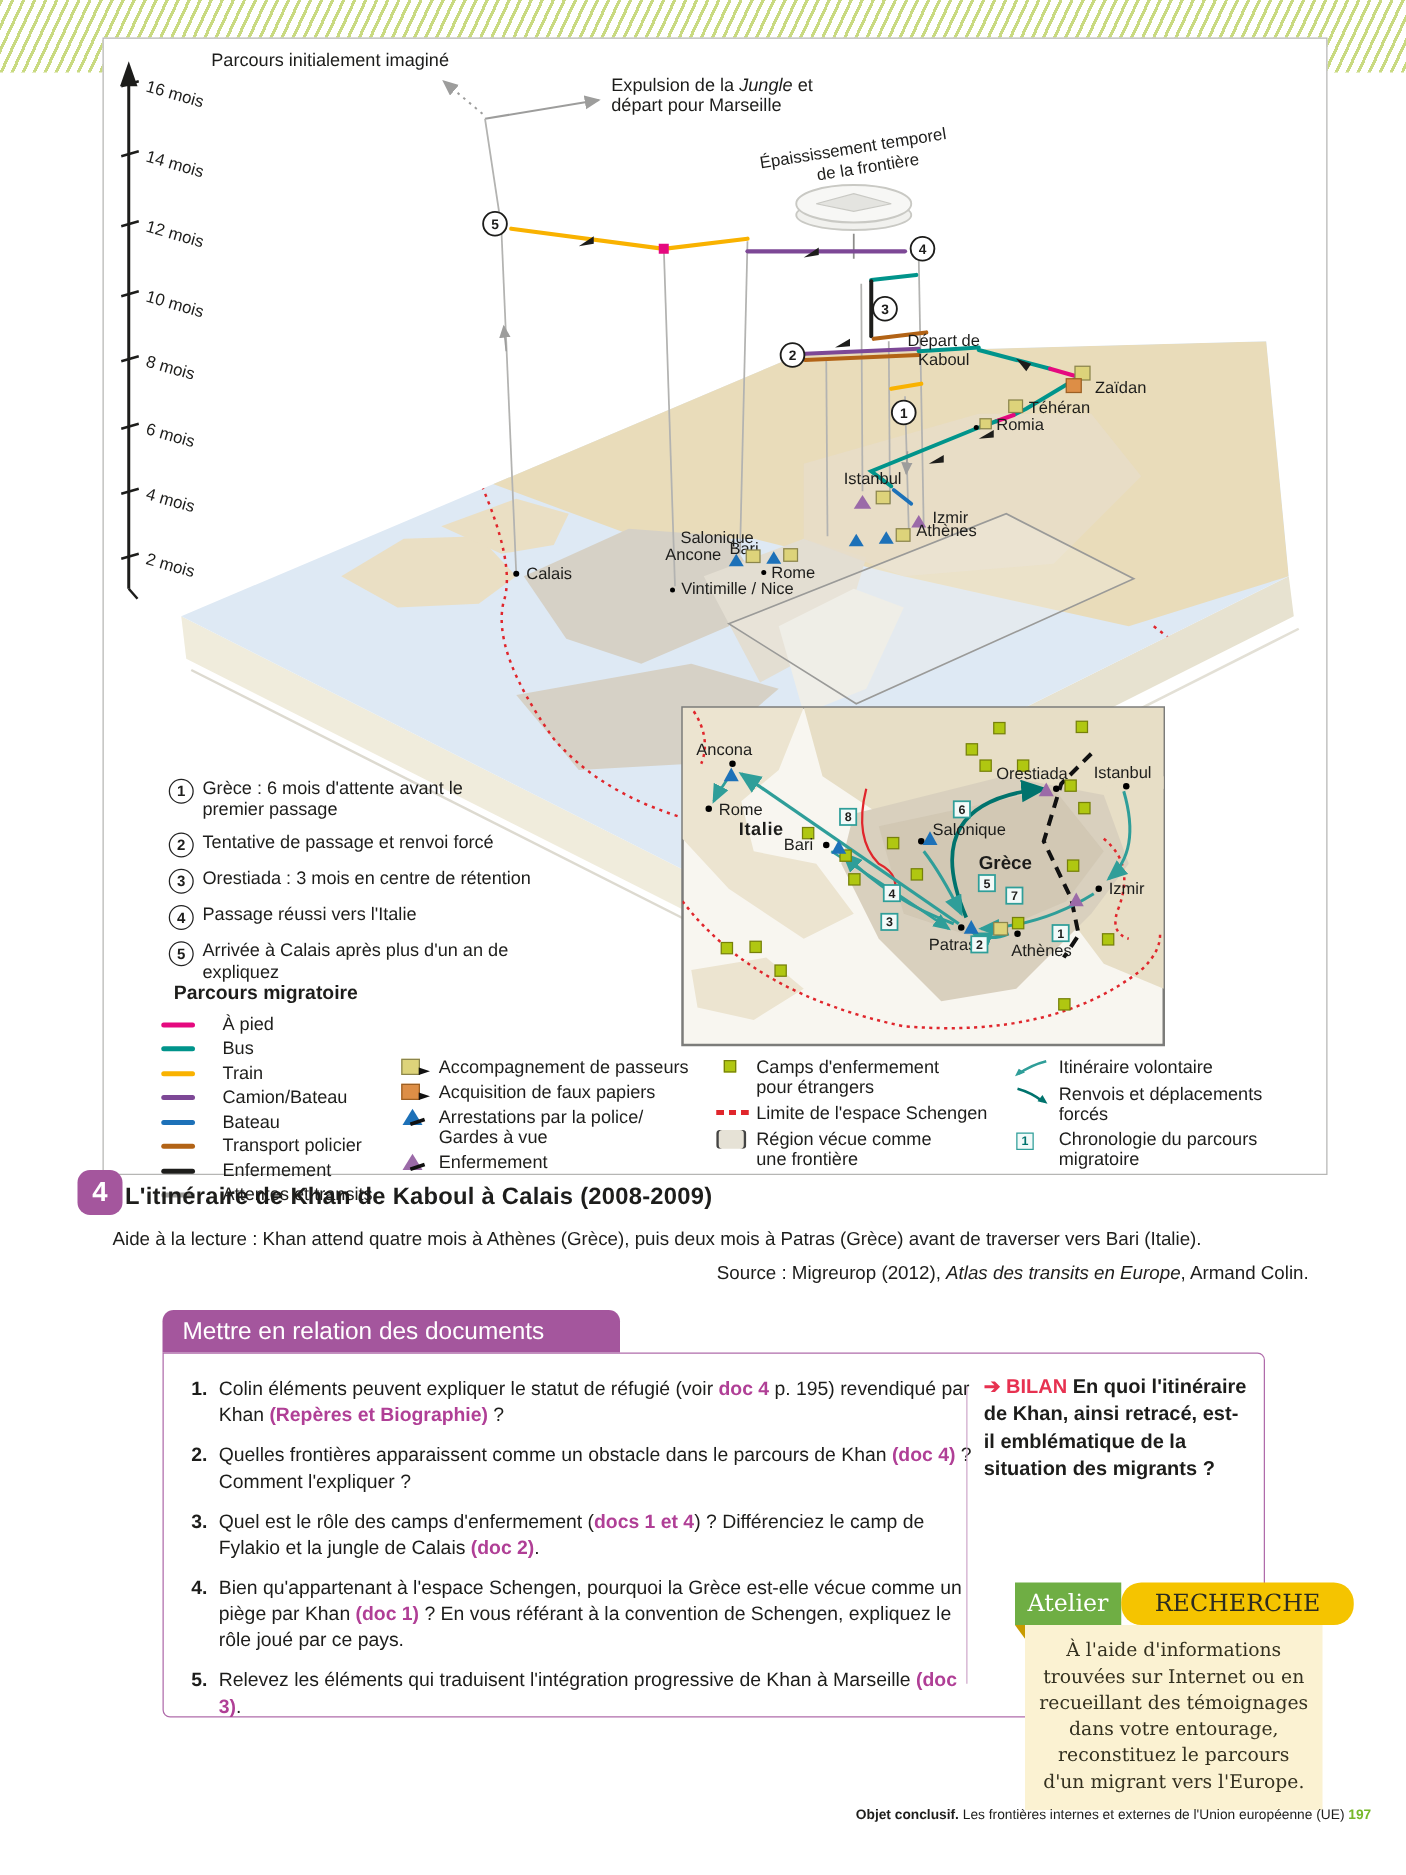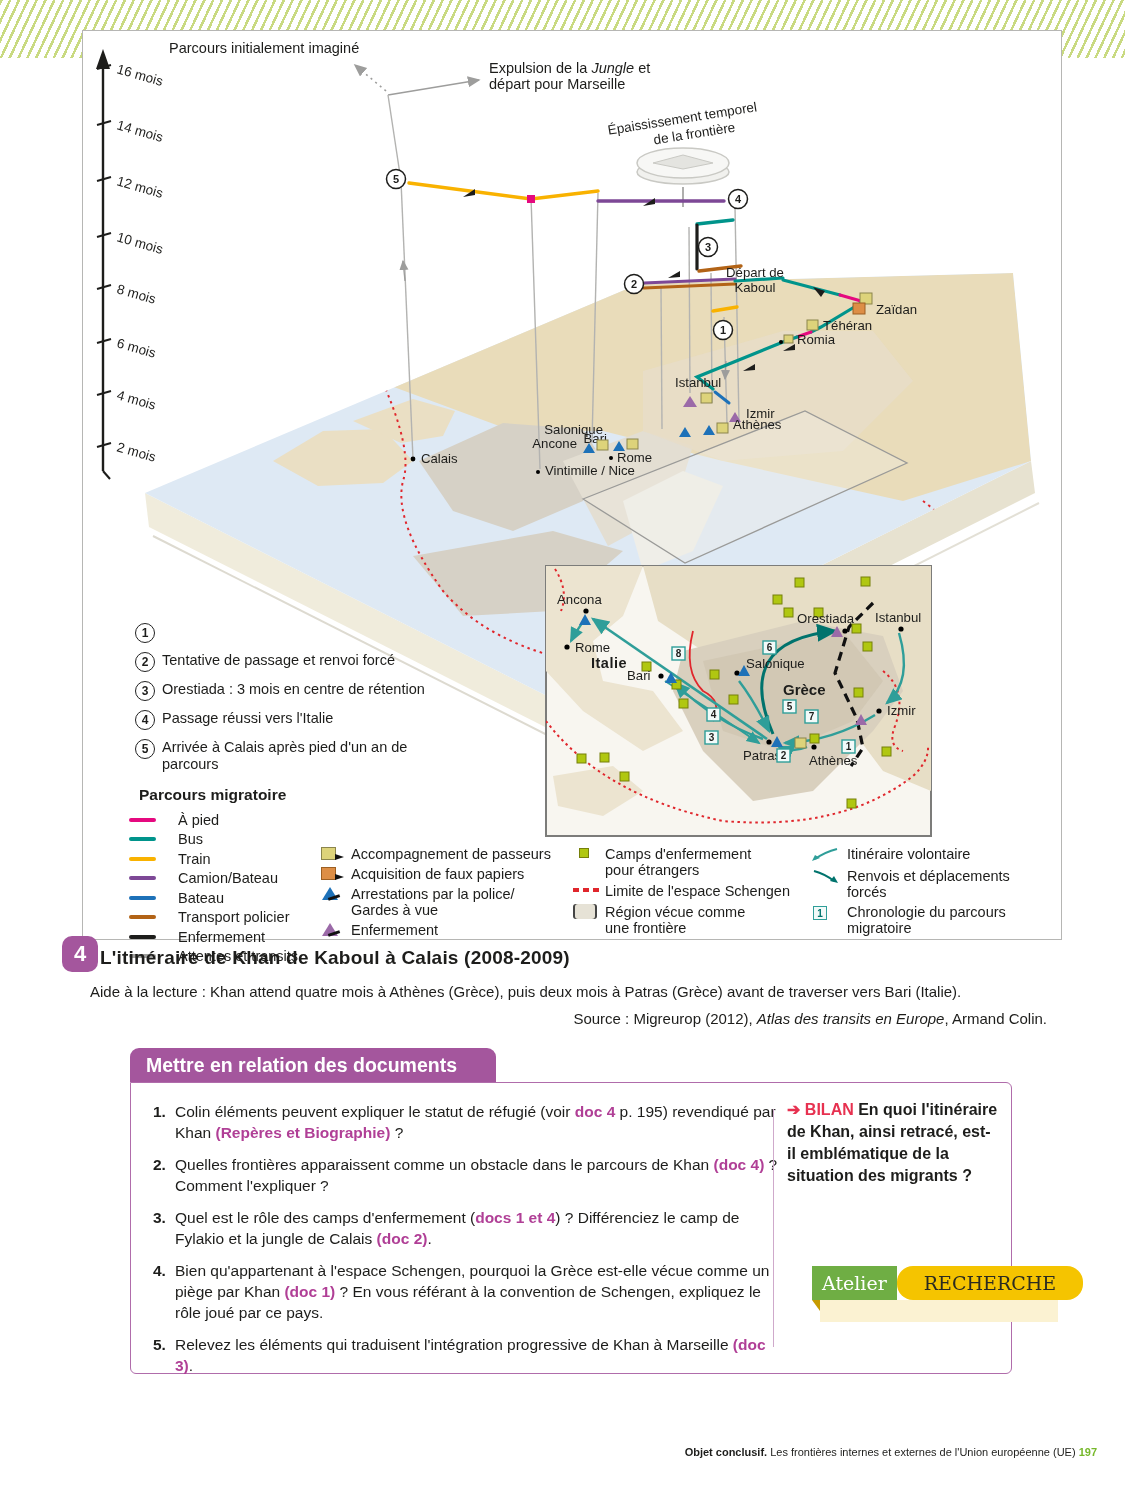--- a/index.html
+++ b/index.html
@@ -61,21 +61,21 @@
 
   
   .doc-badge{position:absolute;left:62px;top:936px;width:36px;height:36px;background:var(--c-purple);
     border-radius:10px;color:#fff;font-size:22px;font-weight:bold;display:flex;align-items:center;justify-content:center;}
   .doc-title{position:absolute;left:100px;top:947px;font-size:19px;font-weight:bold;letter-spacing:.2px;}
   .aide{position:absolute;left:90px;top:983px;font-size:15px;width:960px;}
   .source{position:absolute;right:78px;top:1010px;font-size:15px;}
 
   
   .q-banner{position:absolute;left:130px;top:1048px;width:366px;height:34px;background:var(--c-purple);
-    border-radius:9px 9px 0 0;color:#fff;font-weight:bold;font-size:19.5px;display:flex;align-items:center;padding-left:16px;}
+    border-radius:9px 9px 0 0;color:#fff;font-weight:normal;font-size:19.5px;display:flex;align-items:center;padding-left:16px;}
   .q-box{position:absolute;left:130px;top:1082px;width:882px;height:292px;border:1.5px solid #b06cab;border-radius:0 6px 6px 6px;background:#fff;}
   .q-list{position:absolute;left:22px;top:18px;width:628px;}
   .q-item{display:flex;margin-bottom:11px;font-size:15.5px;line-height:21px;}
   .q-num{flex:0 0 22px;font-weight:bold;}
   .doc{color:var(--c-doc);font-weight:bold;}
   .q-divider{position:absolute;left:642px;top:26px;width:1px;height:238px;background:#cfa9cb;}
   .bilan{position:absolute;left:656px;top:16px;width:212px;font-size:16px;font-weight:bold;line-height:22px;}
   .bilan .ar{color:var(--c-bilan);} .bilan .bl{color:var(--c-bilan);}
 
   
@@ -411,36 +411,37 @@
             <rect x="589" y="616" width="13" height="13" fill="#f2faf9" stroke="#2f9e99" stroke-width="1.4"></rect>
             <text x="595.5" y="626" fill="#00736d">8</text>
           </g>
       </g>
     </g>
   </svg>
 
   <div class="notes">
     <div class="note">
         <span class="nnum">1</span>
+        <span class="ntext">Grèce : 6 mois d'attente avant le premier passage</span>
       </div>
     <div class="note">
         <span class="nnum">2</span>
         <span class="ntext">Tentative de passage et renvoi forcé</span>
       </div>
     <div class="note">
         <span class="nnum">3</span>
         <span class="ntext">Orestiada : 3 mois en centre de rétention</span>
       </div>
     <div class="note">
         <span class="nnum">4</span>
         <span class="ntext">Passage réussi vers l'Italie</span>
       </div>
     <div class="note">
         <span class="nnum">5</span>
-        <span class="ntext">Arrivée à Calais après pied d'un an de parcours</span>
+        <span class="ntext">Arrivée à Calais après plus d'un an de expliquez</span>
       </div>
   </div>
 
   <div class="legend-title">Parcours migratoire</div>
   <div class="legend-lines">
     <div class="lg-row">
         <span class="sw sw-0"></span>
         <span>À pied</span>
       </div>
     <div class="lg-row">
@@ -577,18 +578,19 @@
   <div class="bilan"><span class="ar">➔ </span><span class="bl">BILAN</span><span> En quoi l'itinéraire de Khan, ainsi retracé, est-il emblématique de la situation des migrants ?</span></div>
 </div>
 
 <div class="atelier">
   <div class="at-head">
     <span class="at-tab">Atelier</span>
     <span class="at-rech">RECHERCHE</span>
   </div>
   <div class="at-body">
     <span class="at-fold"></span>
+    <span>À l'aide d'informations trouvées sur Internet ou en recueillant des témoignages dans votre entourage, reconstituez le parcours d'un migrant vers l'Europe.</span>
   </div>
 </div>
 
 <div class="footer">
   <span class="fb">Objet conclusif.</span><span> Les frontières internes et externes de l'Union européenne (UE) </span><span class="fp">197</span>
 </div>
 
 </body></html>

